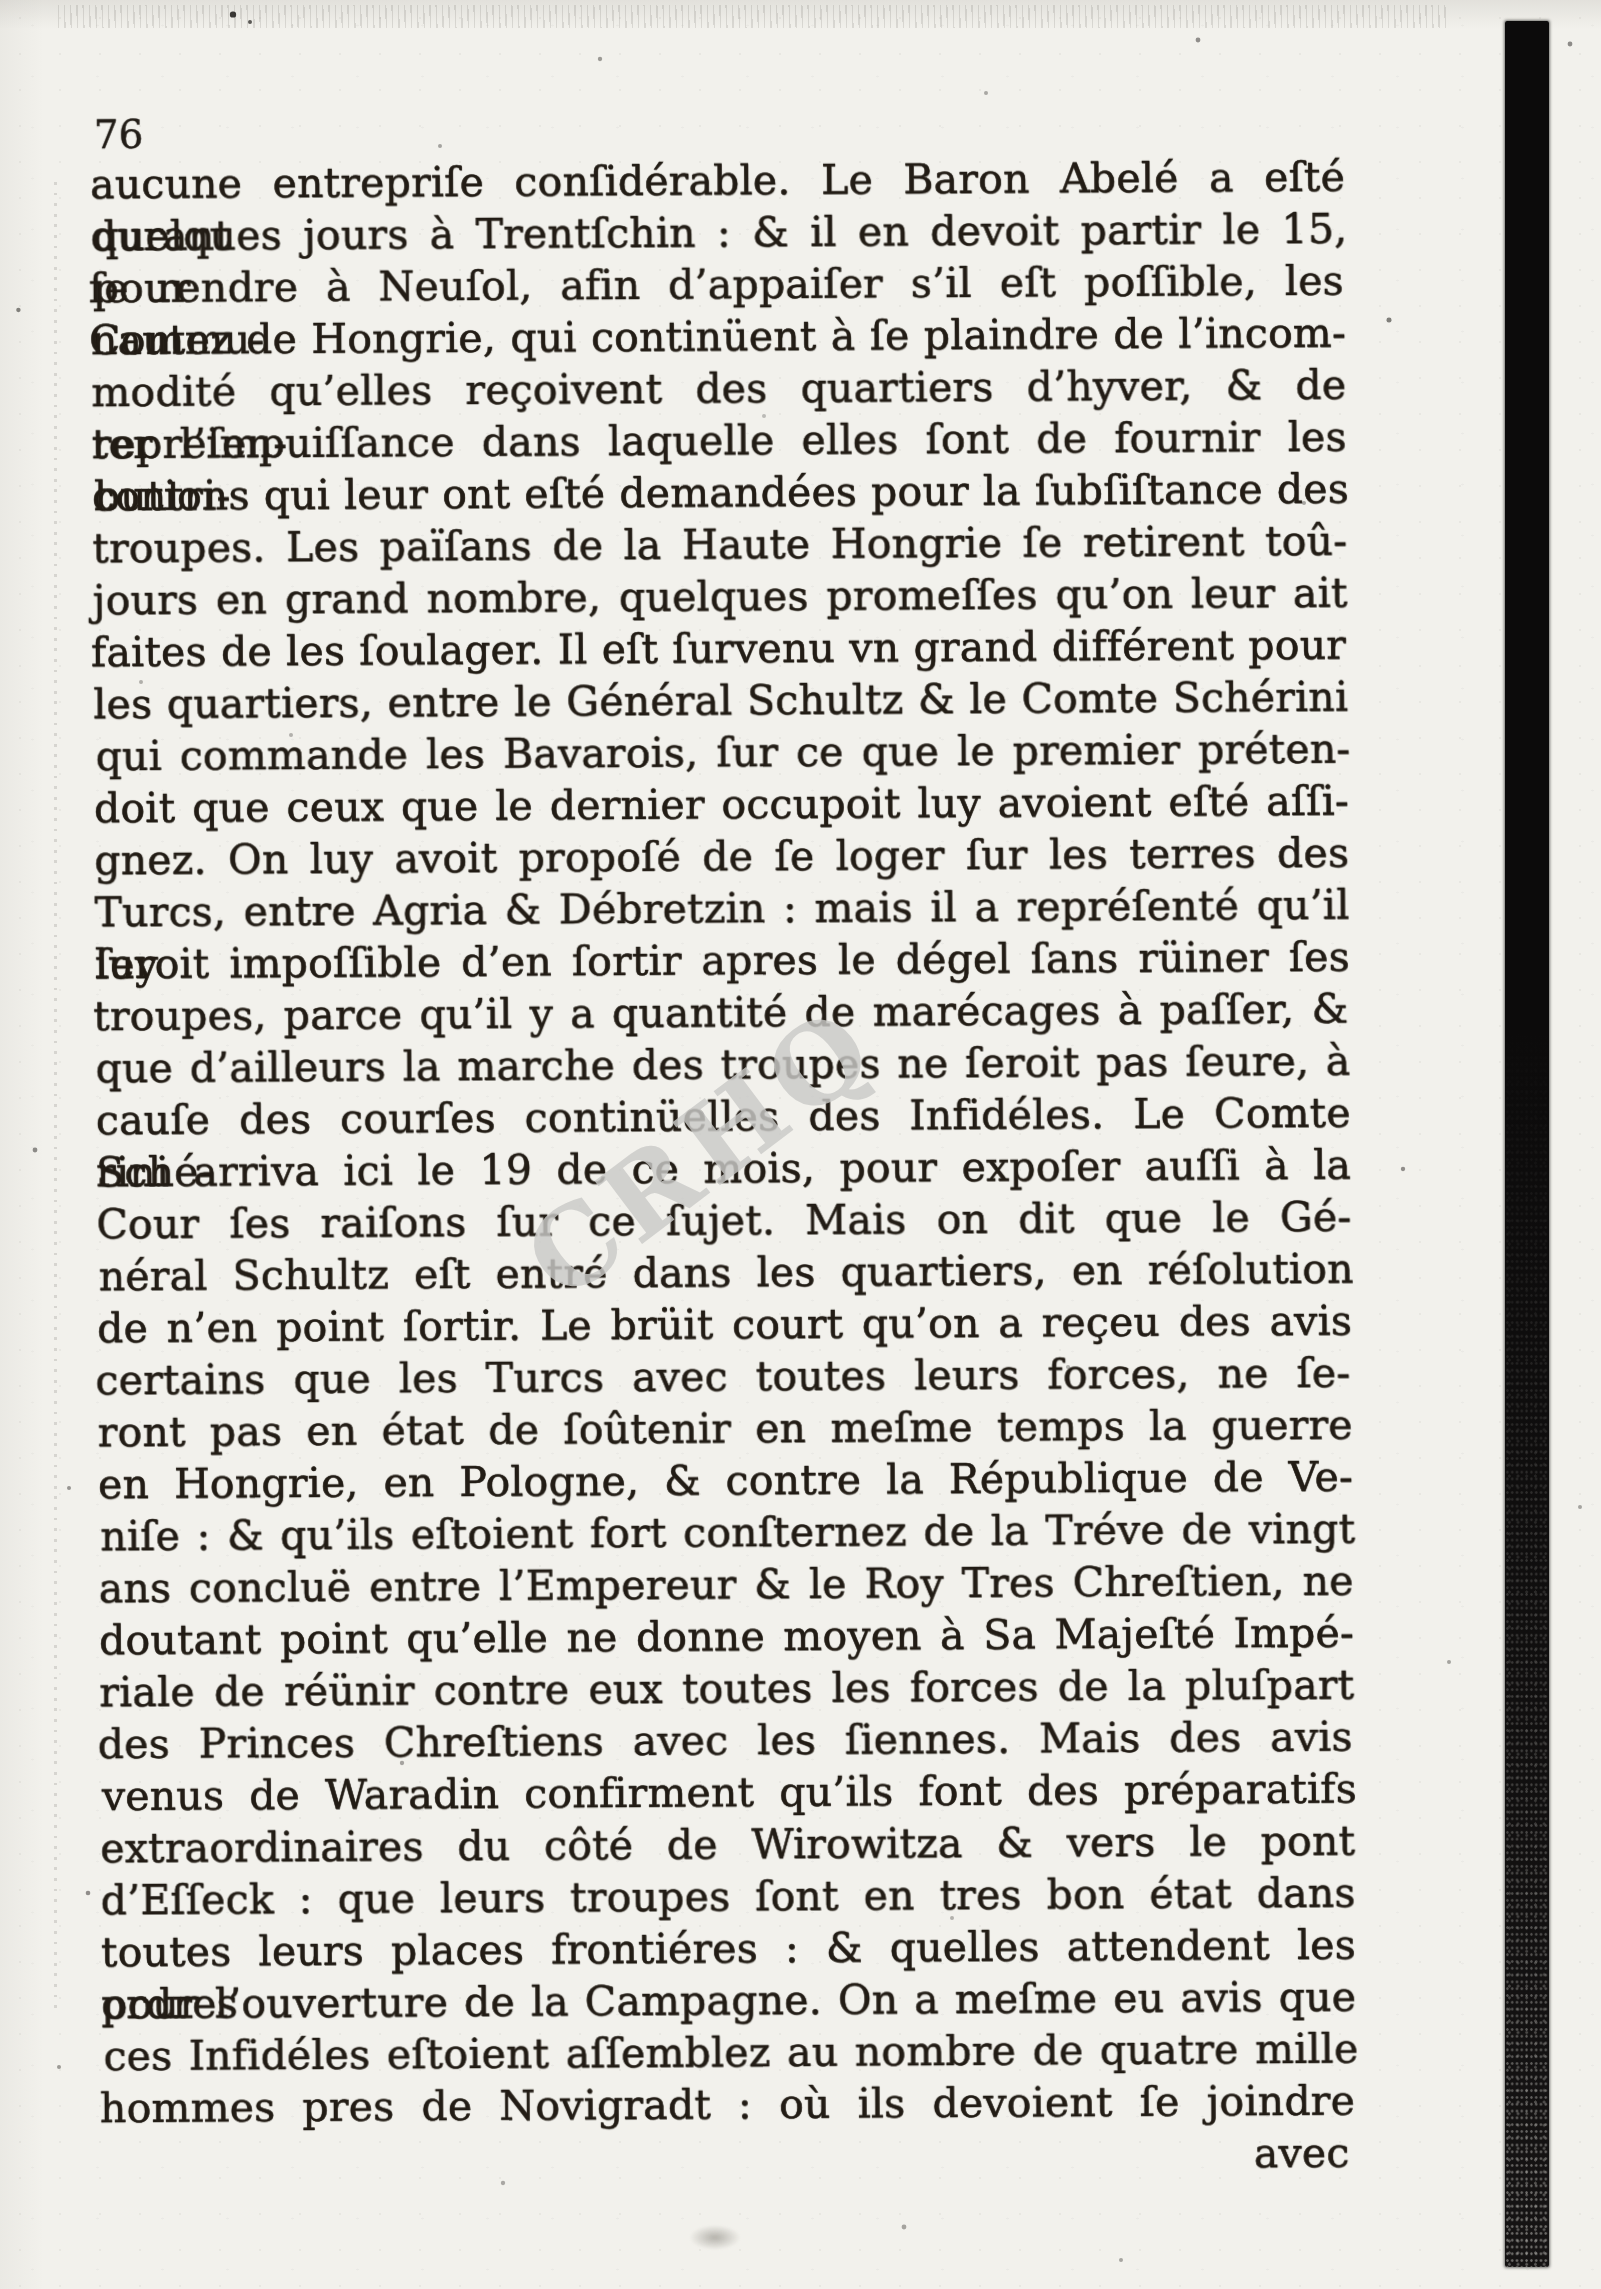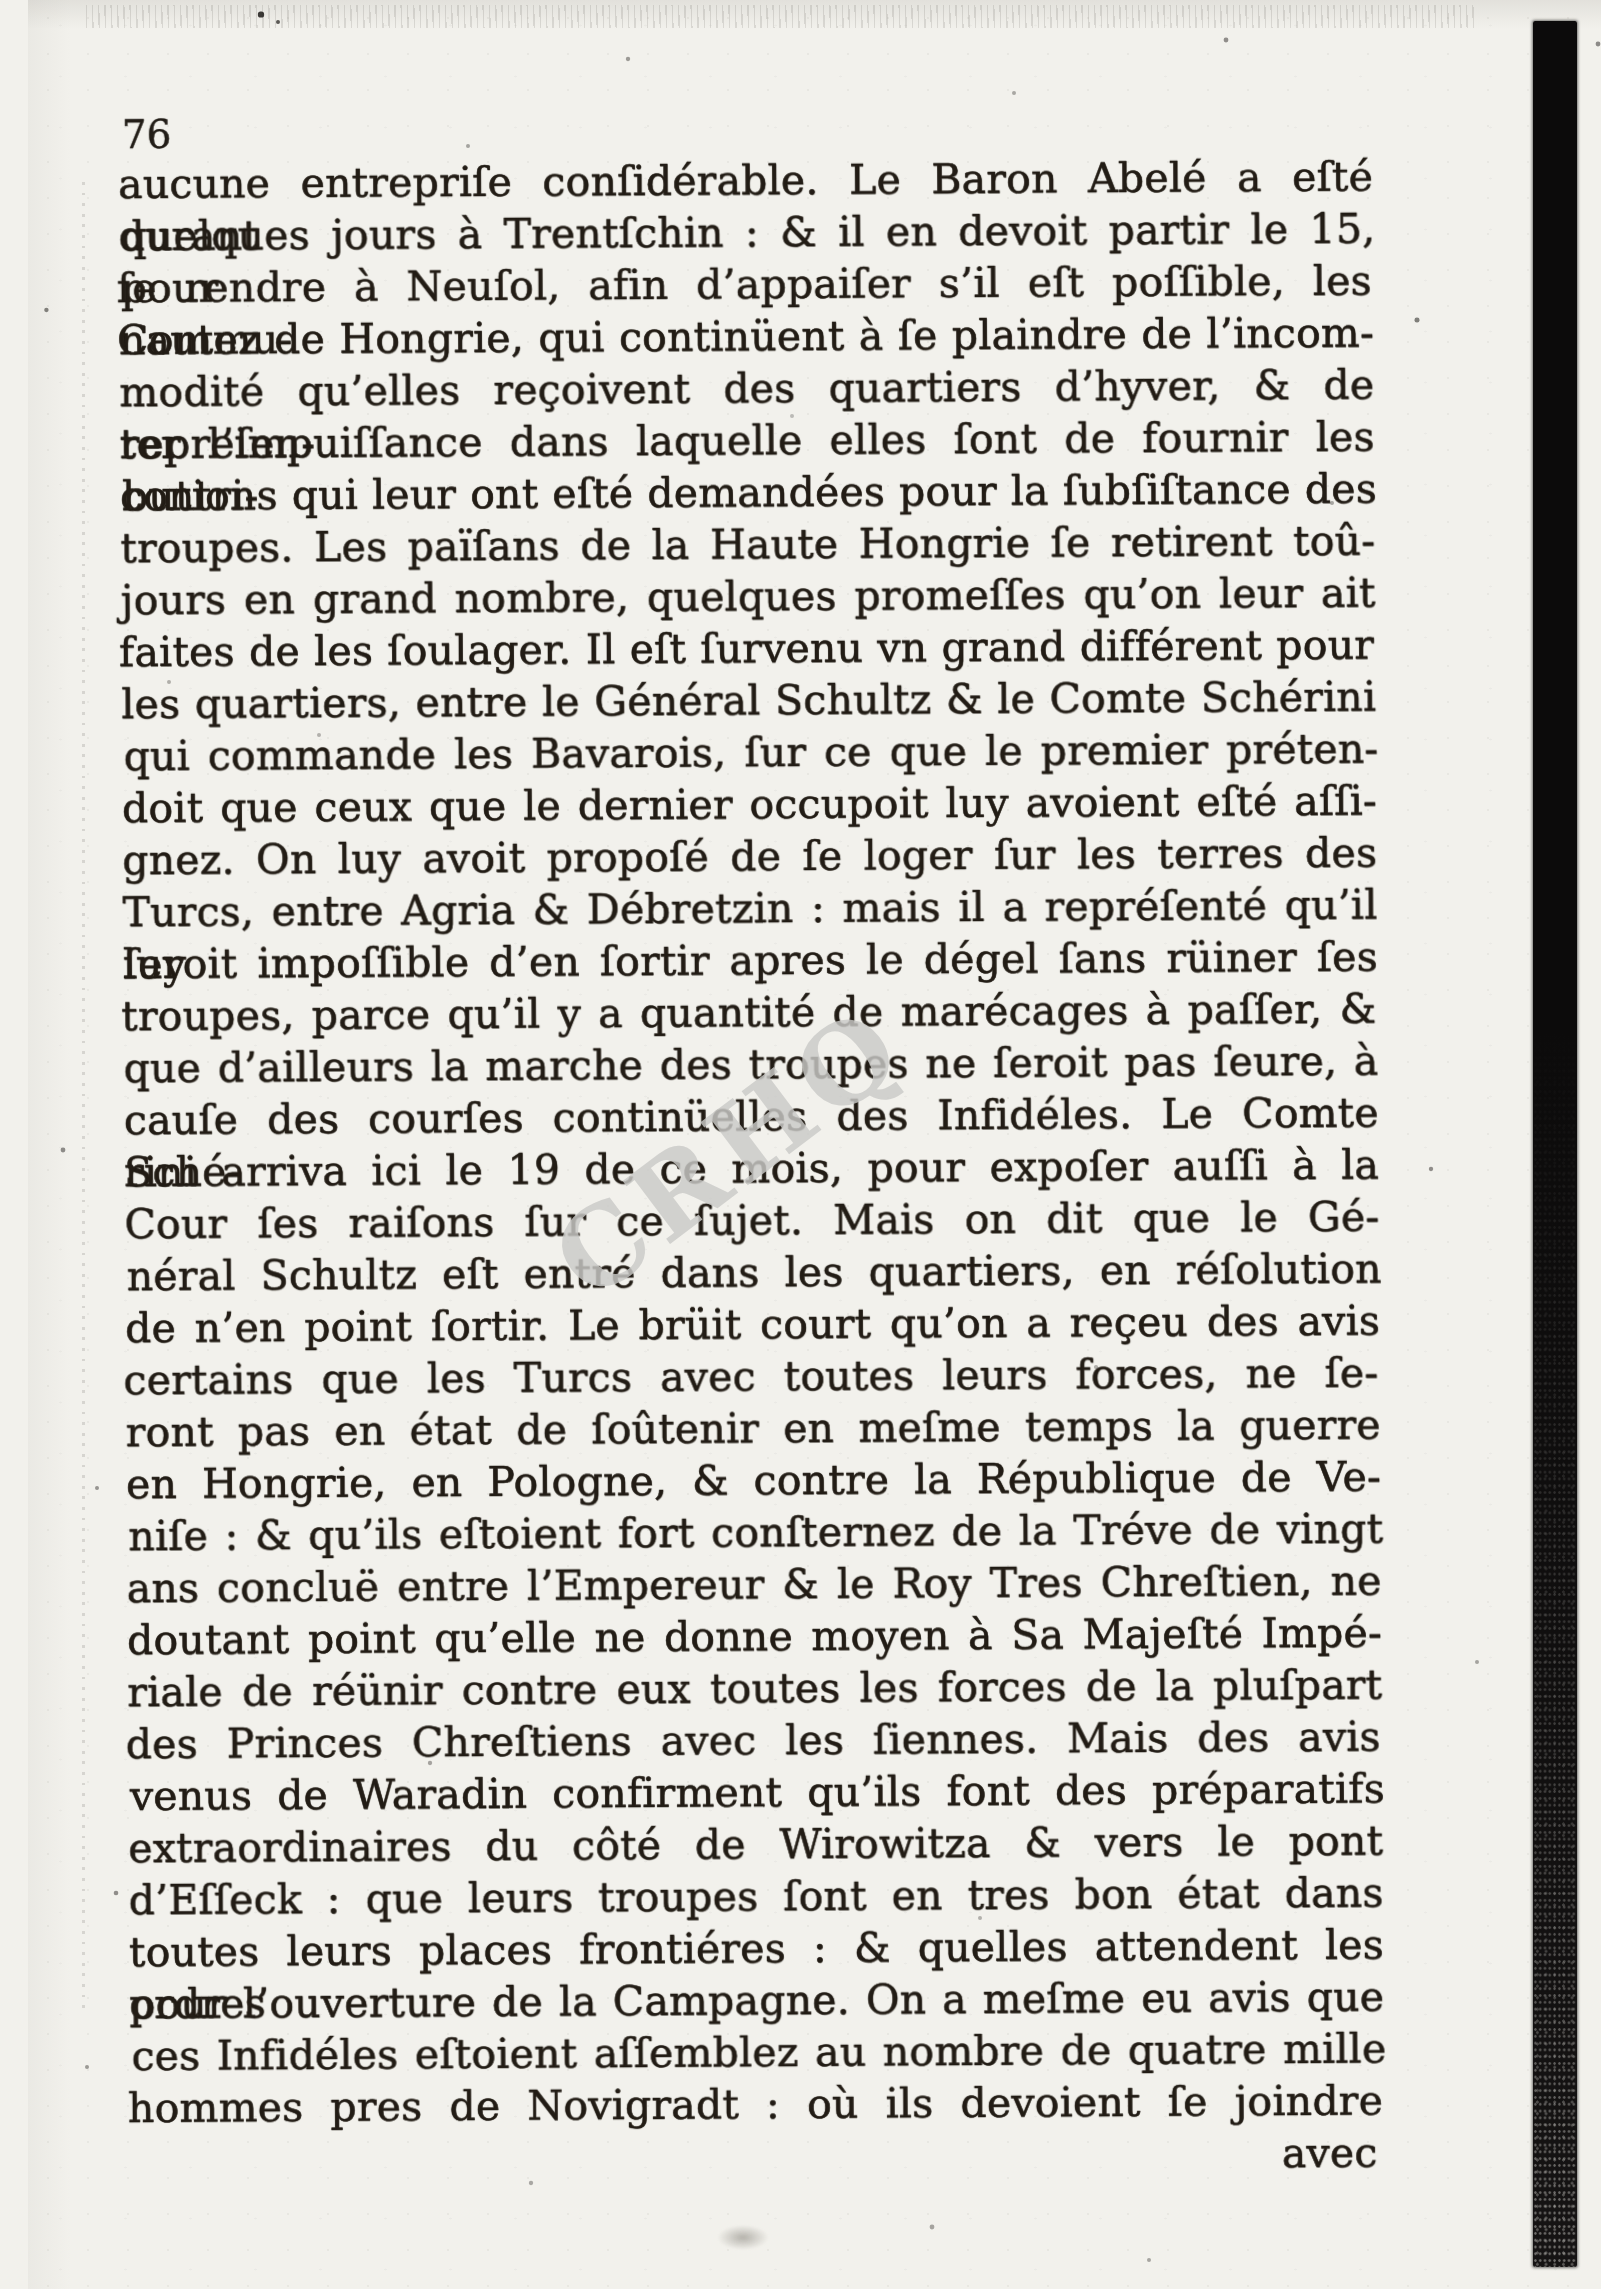--- a/index.html
+++ b/index.html
@@ -10,21 +10,20 @@
   }
   .page{
     position:absolute;inset:0;
     background-color:#f2f1ec;
     background-image:
       radial-gradient(rgba(40,36,30,0.05) 1px, transparent 1.3px),
       radial-gradient(rgba(40,36,30,0.035) 1px, transparent 1.4px),
       linear-gradient(180deg, rgba(110,106,98,0.12) 0px, rgba(110,106,98,0) 29px),
       linear-gradient(90deg, rgba(110,106,98,0.06) 0px, rgba(110,106,98,0) 44px);
     background-size:40px 36px, 65px 51px, 100% 100%, 100% 100%;
-    margin-left:28px;
   }
   .top-hatch{
     position:absolute;top:4.8px;left:58px;width:1390px;height:23px;
     background:repeating-linear-gradient(88deg, rgba(80,76,70,0.20) 0 1.4px, transparent 1.4px 6.3px);
     filter:blur(0.6px);opacity:0.75;z-index:1;
   }
   .left-streak{
     position:absolute;top:174px;left:54px;width:2.9px;height:1834px;
     background:repeating-linear-gradient(0deg, rgba(70,66,60,0.16) 0 2.9px, transparent 2.9px 10.6px);
     filter:blur(0.5px);z-index:1;

